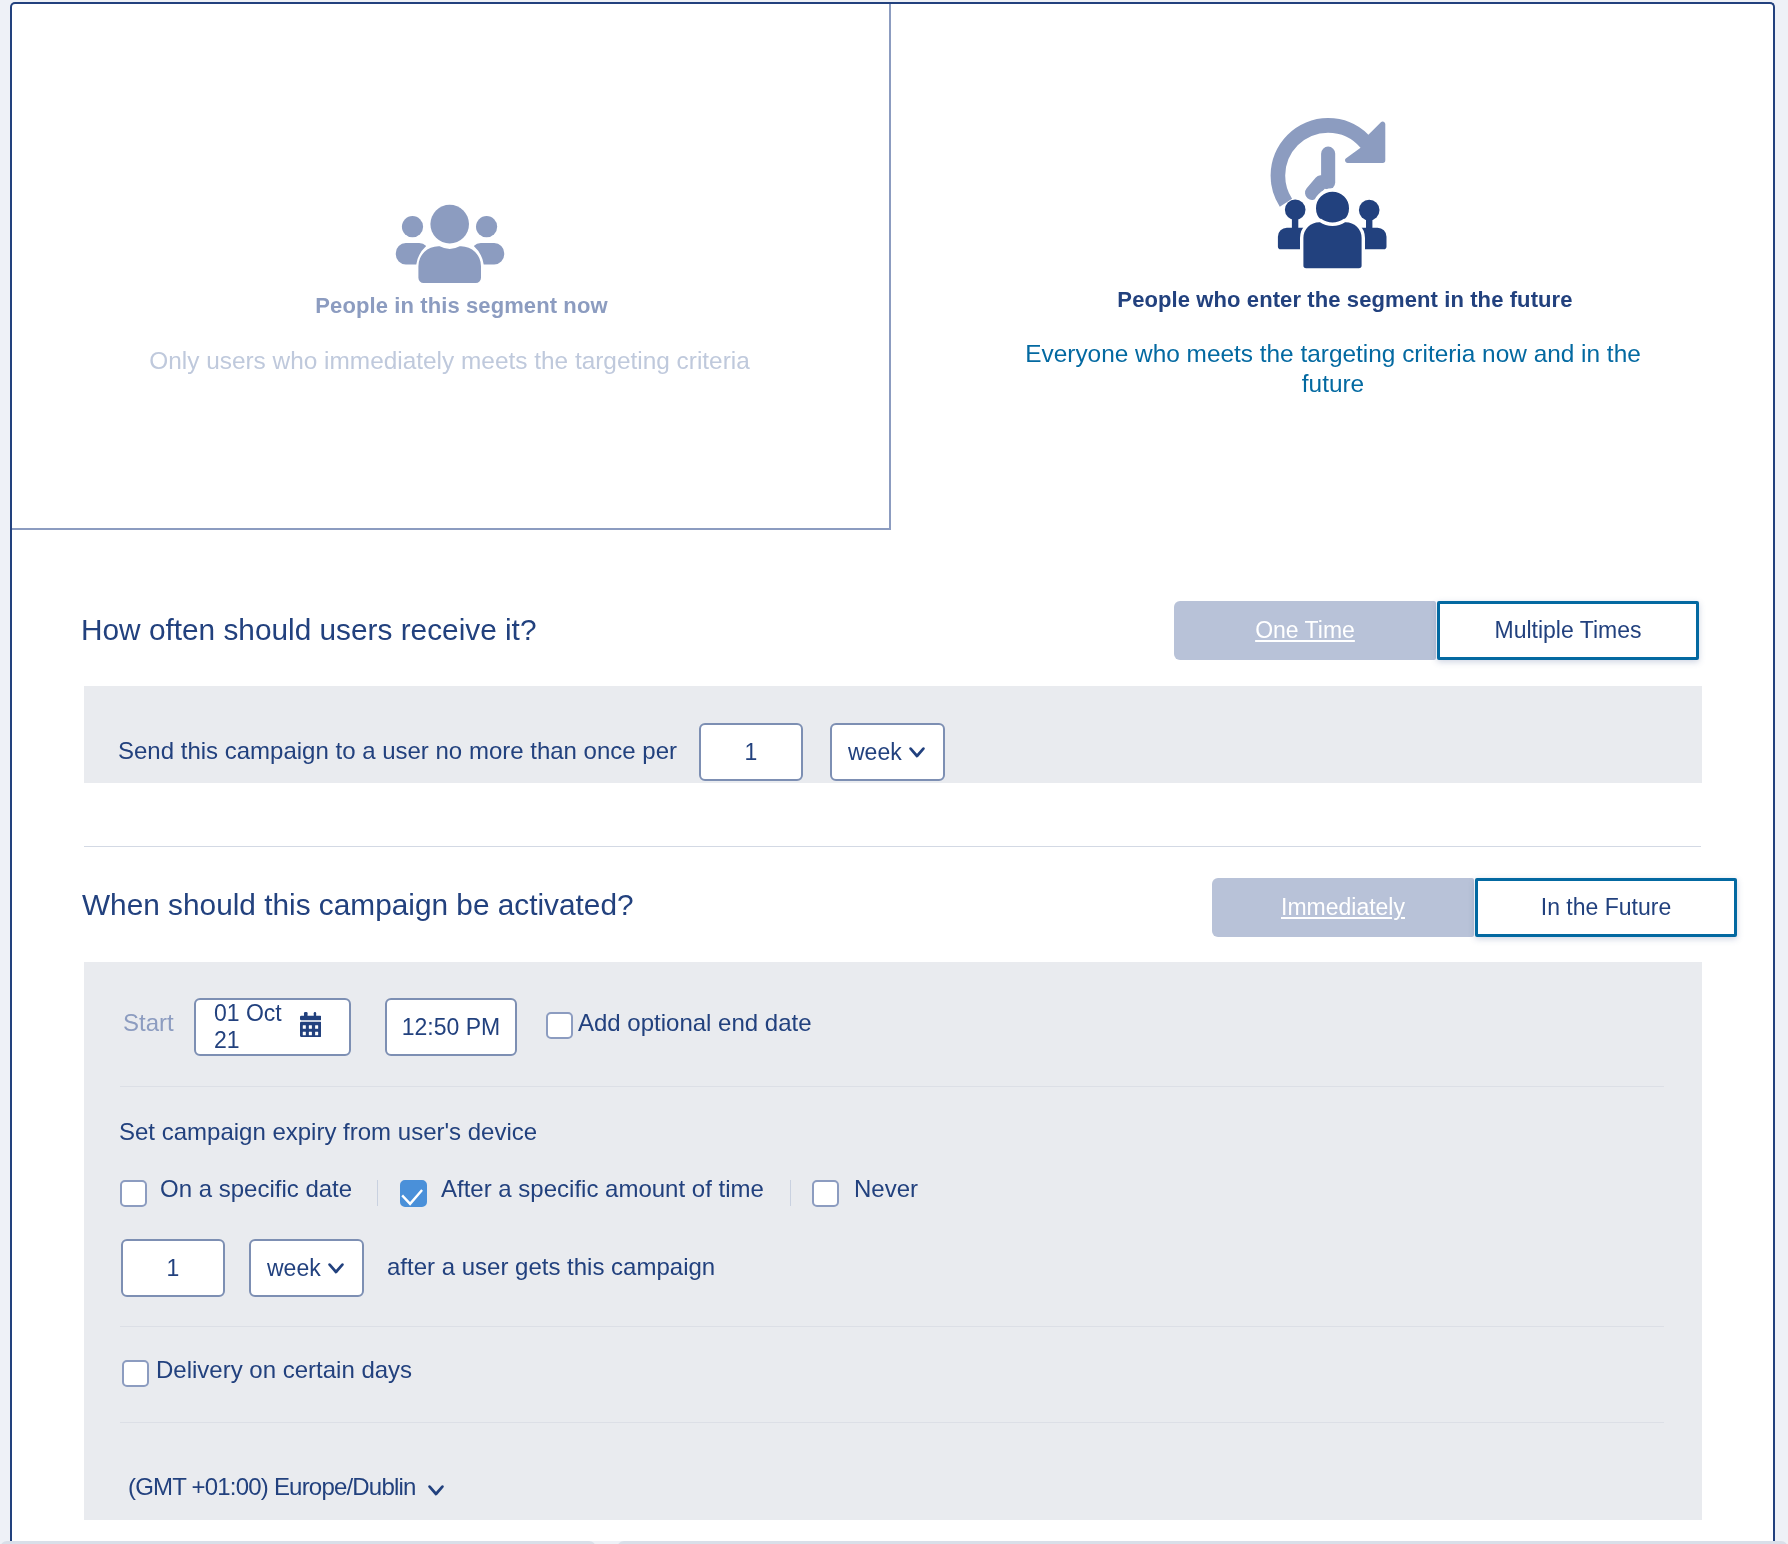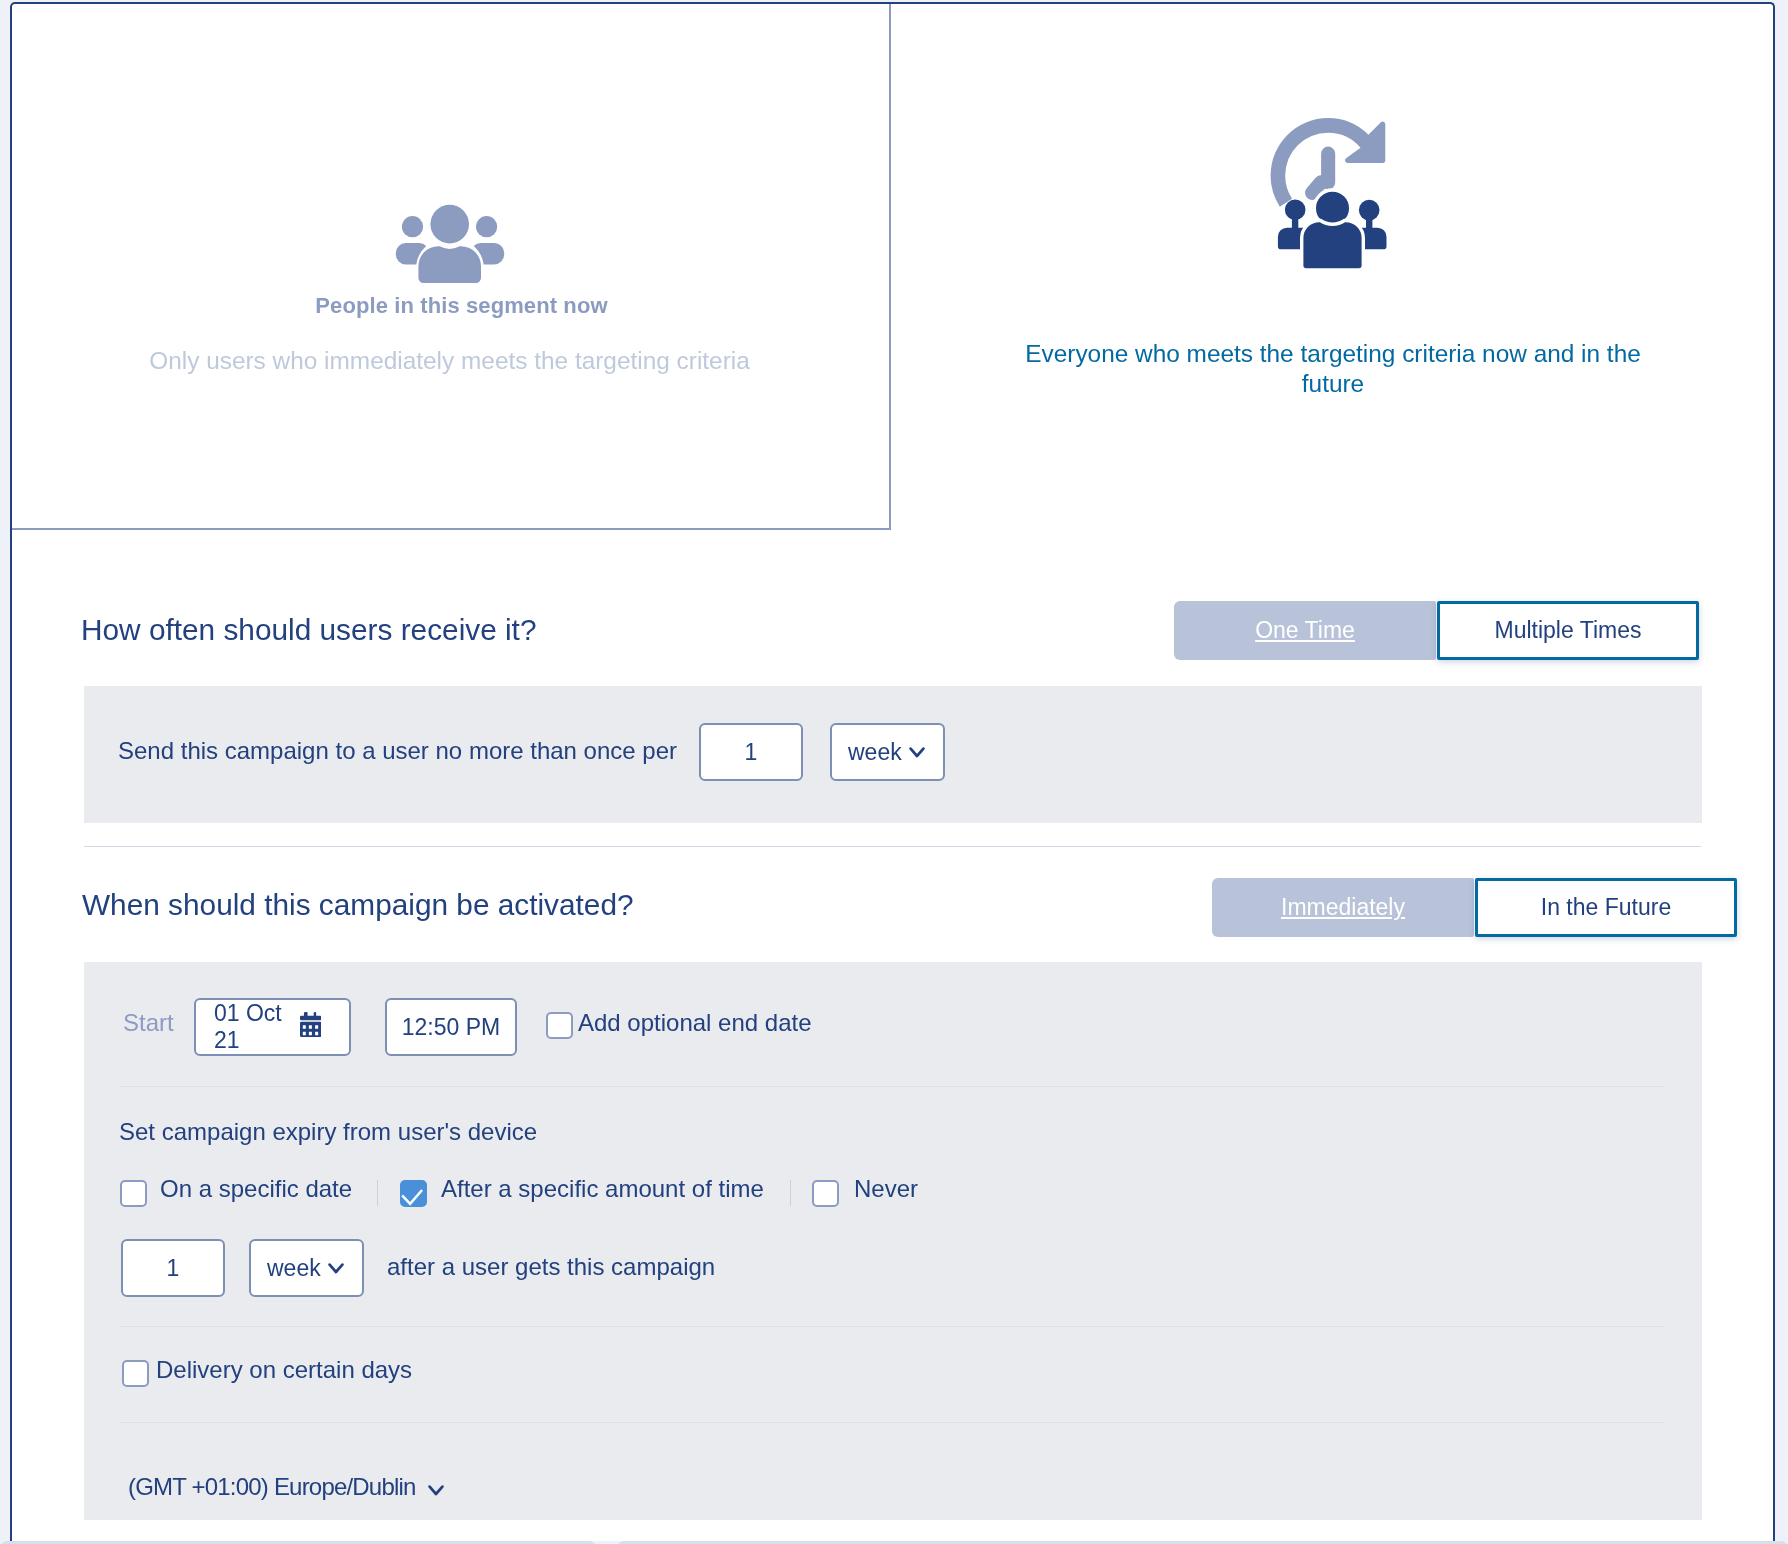--- a/index.html
+++ b/index.html
@@ -96,35 +96,36 @@
             <circle cx="108.2" cy="100.1" r="10.3"></circle>
             <rect x="105" y="105.3" width="6.4" height="14"></rect>
             <path d="M122.7 139.2 a2.8 2.8 0 0 0 2.8 -2.8 v-9.7 a9 9 0 0 0 -9 -9 h-25.7 a9 9 0 0 0 -6.7 3 a24 24 0 0 1 9.7 18.5 z"></path>
             <g stroke="#fff" stroke-width="3.4">
               <circle cx="71.5" cy="98.2" r="18.2"></circle>
               <path d="M40.7 155.6 v-27.5 a17.6 17.6 0 0 1 17.6 -17.6 h1.2 a21 21 0 0 0 24 0 h1.2 a17.6 17.6 0 0 1 17.6 17.6 v27.5 a4.4 4.4 0 0 1 -4.4 4.4 h-52.8 a4.4 4.4 0 0 1 -4.4 -4.4 z"></path>
             </g>
           </g>
         </svg>
       </div>
+      <div class="seg-title" style="top:285px;">People who enter the segment in the future</div>
       <div class="seg-desc" style="top:337px;">
         <span>Everyone who meets the targeting criteria now and in the</span><br>
         <span>future</span>
       </div>
     </div>
   </div>
 
   <div>
     <div class="sec-title" style="left:69px;top:609px;">How often should users receive it?</div>
     <div class="toggle" style="left:1162px;top:597px;">
       <div class="opt off">One Time</div>
       <div class="opt on" style="margin-left:1px;">Multiple Times</div>
     </div>
 
-    <div class="panel" style="left:72px;top:682px;width:1618px;height:137px;text-align:center;">
+    <div class="panel" style="left:72px;top:682px;width:1618px;height:97px;text-align:center;">
       <div class="lbl" style="left:34px;top:51px;">Send this campaign to a user no more than once per</div>
       <div class="fld center" style="left:615px;top:37px;width:104px;">1</div>
       <div class="fld" style="left:746px;top:37px;width:115px;padding:0 16px;gap:7px;">
         <span>week</span>
         <svg width="16" height="11" viewBox="0 0 16 11">
           <path d="M1.6 1.6 L8 9 L14.4 1.6" fill="none" stroke="#22417e" stroke-width="2.7" stroke-linecap="round" stroke-linejoin="round"></path>
         </svg>
       </div>
     </div>
 

